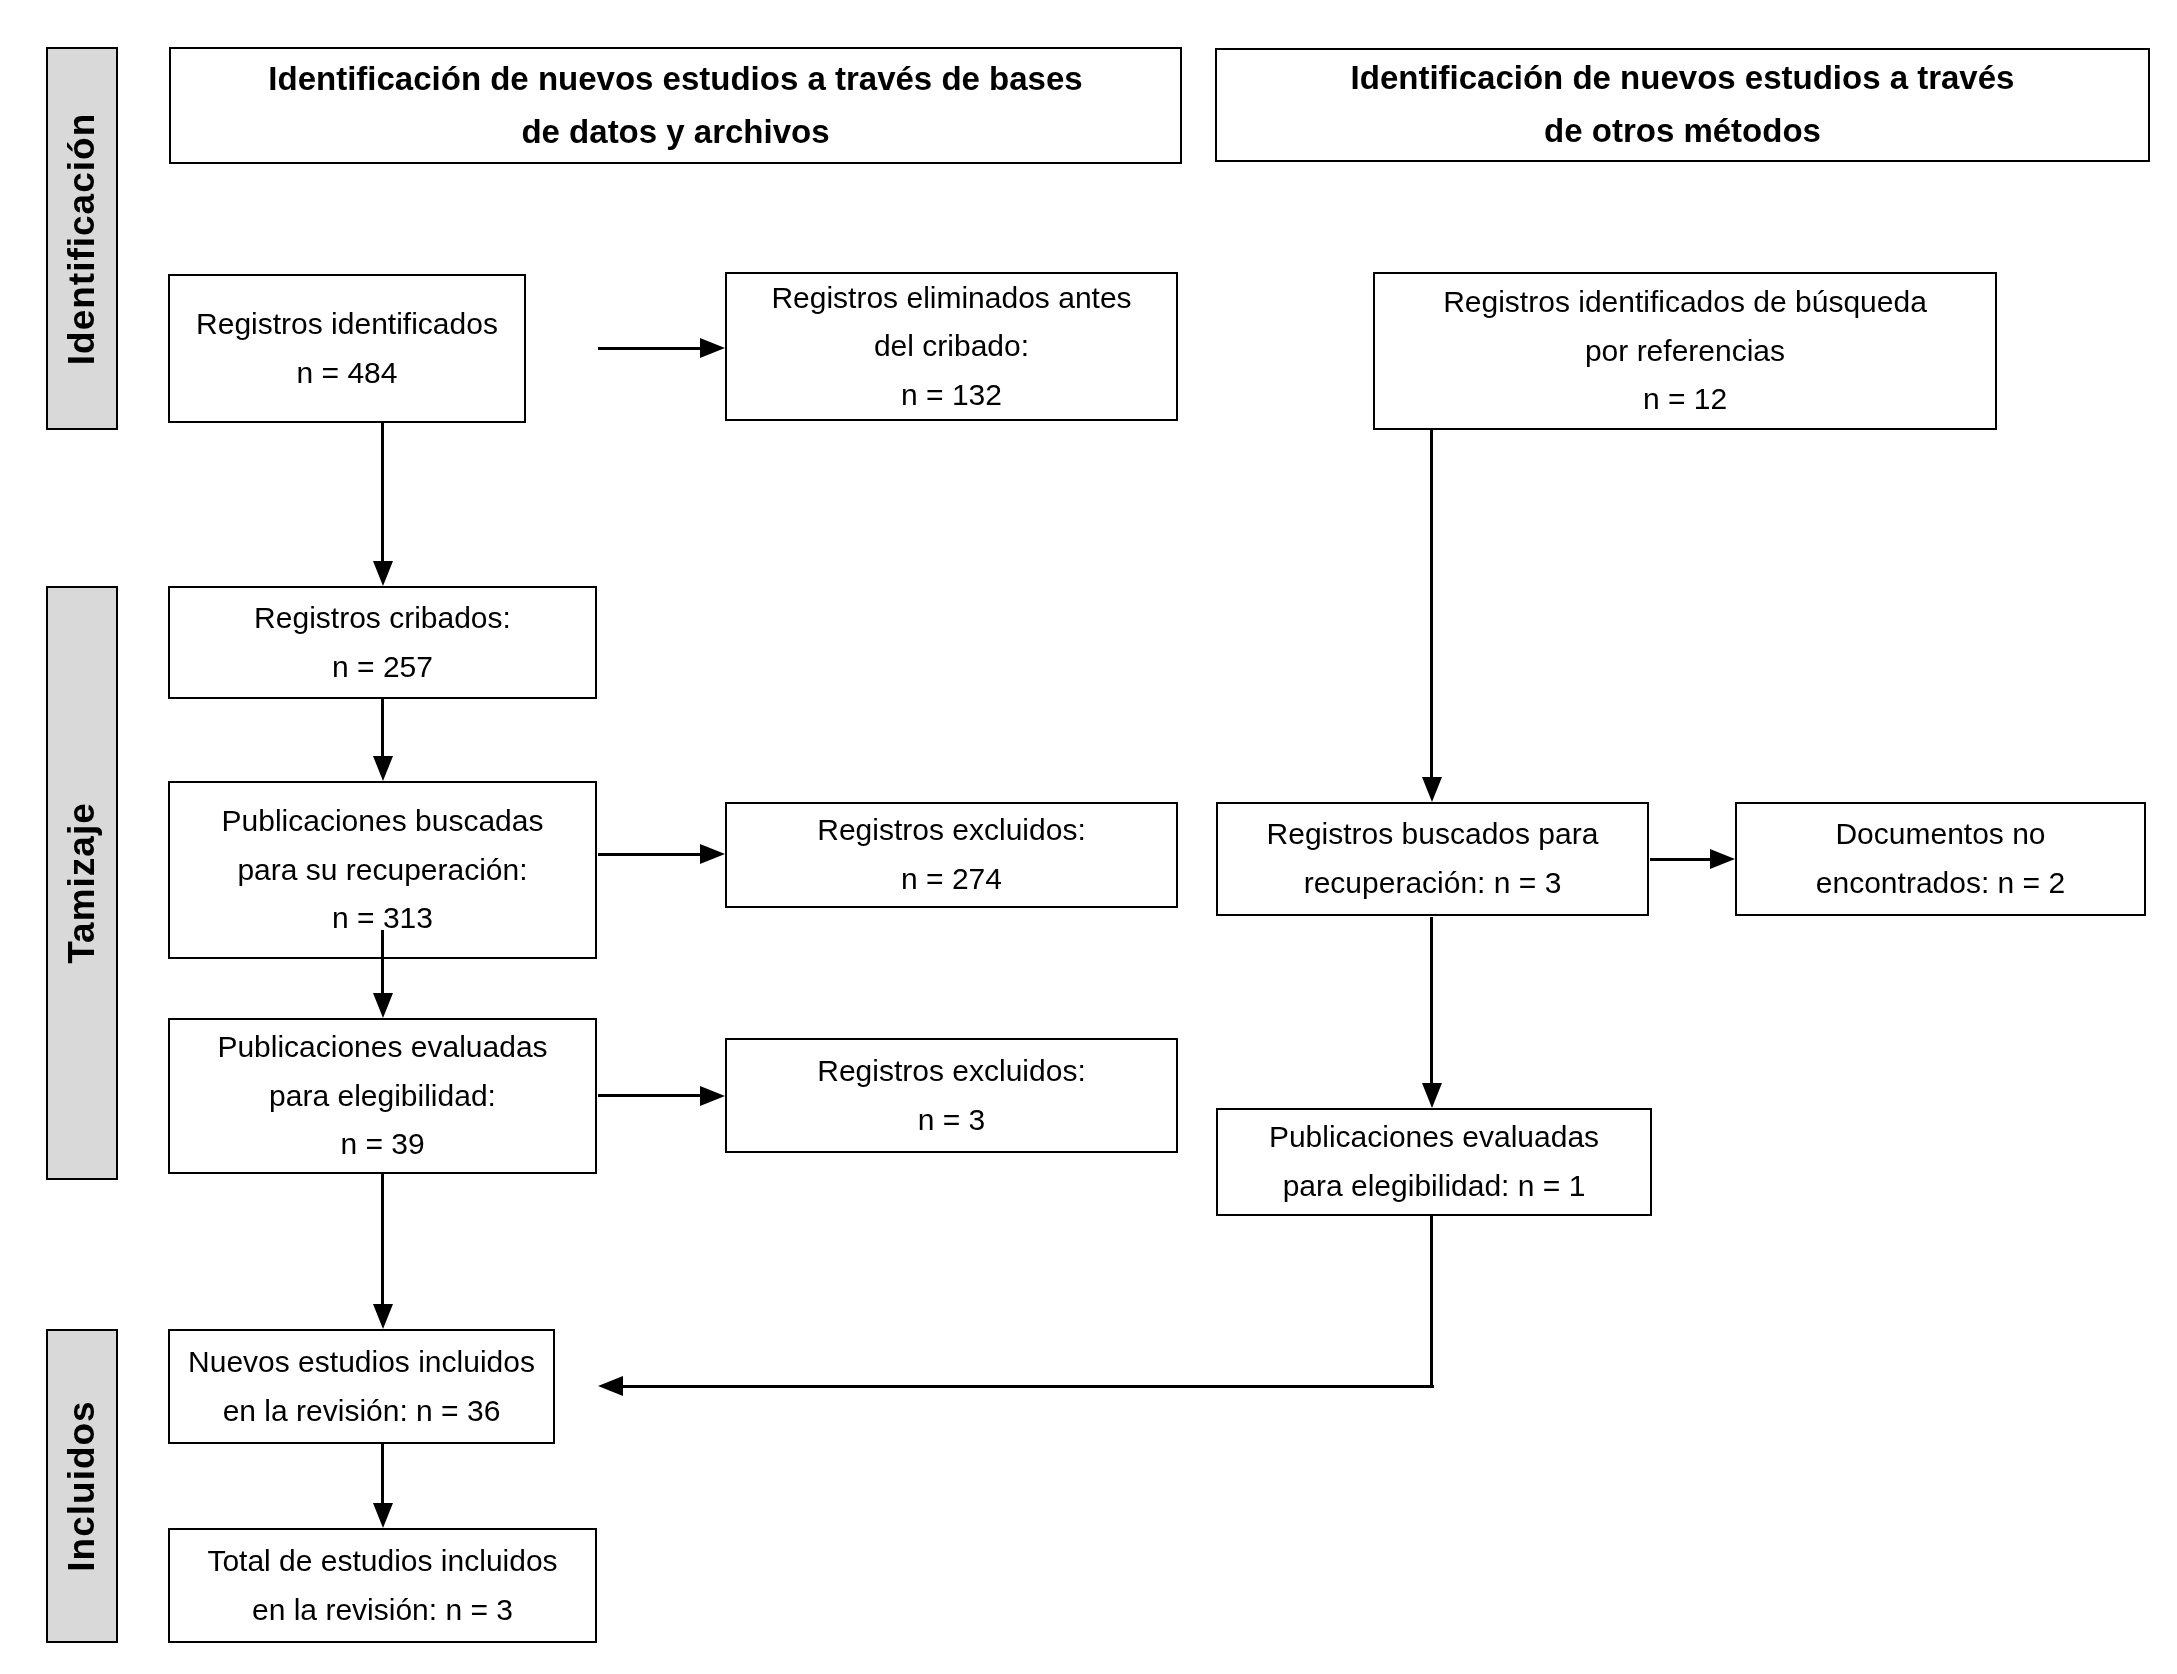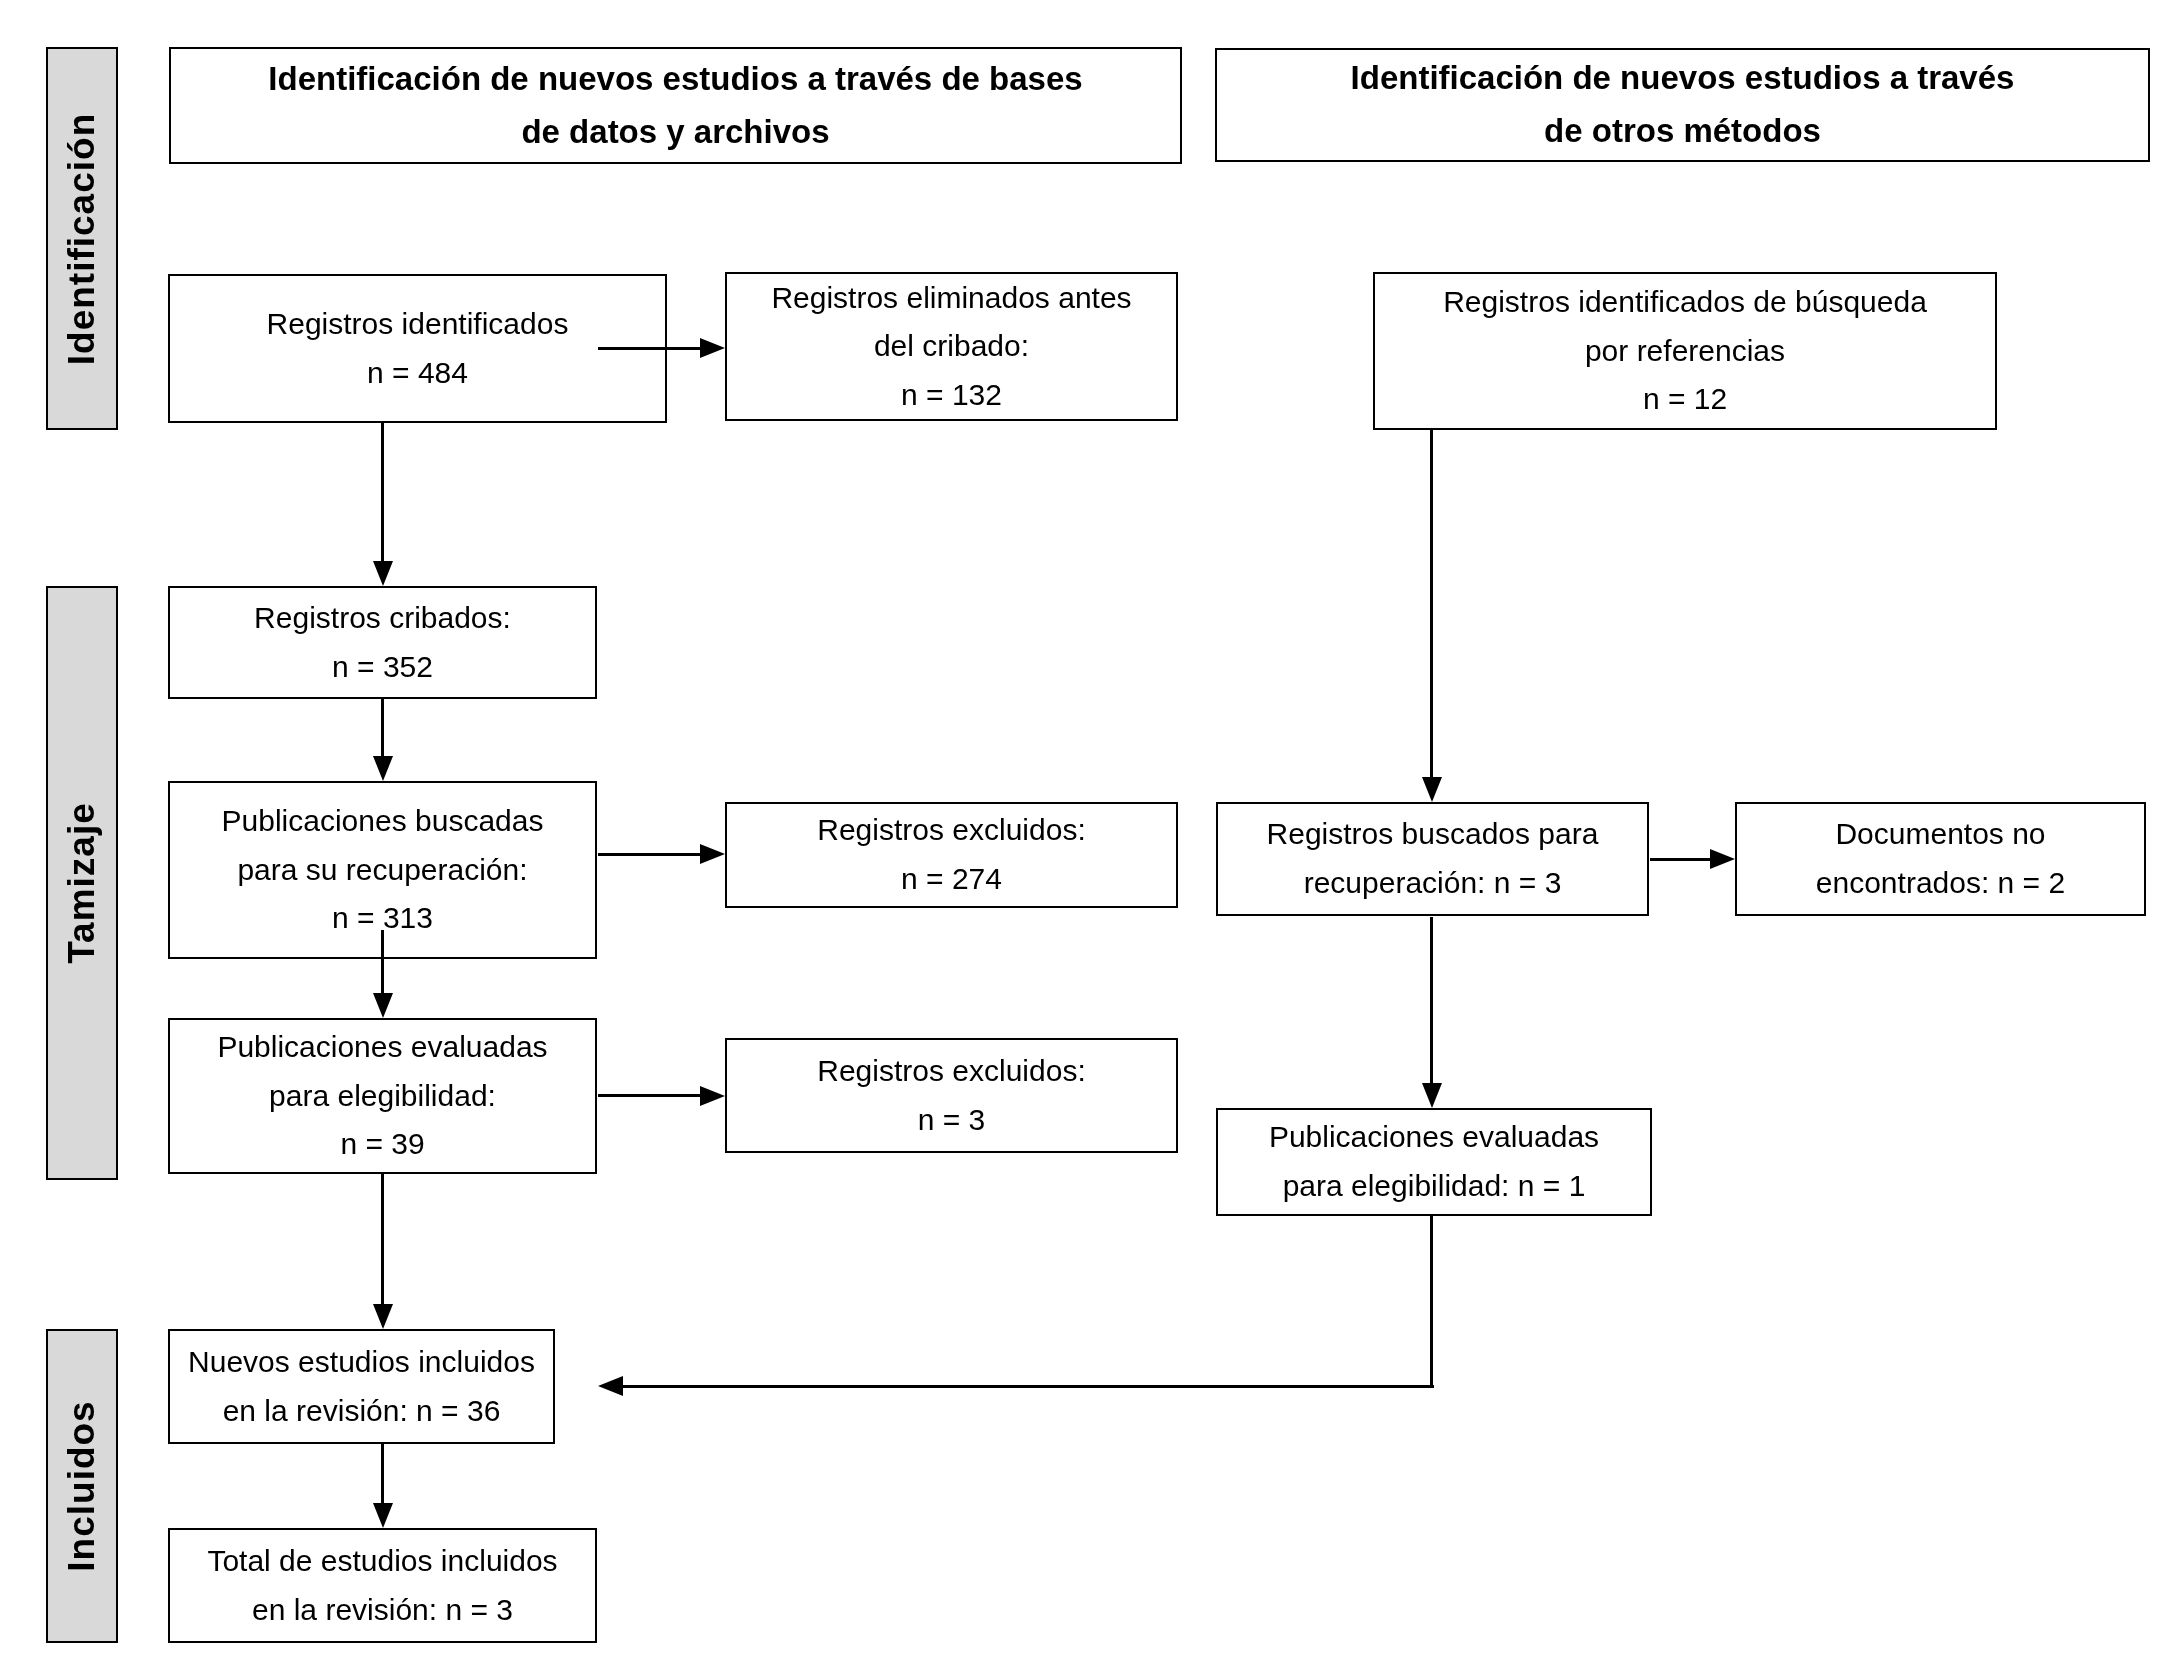--- a/index.html
+++ b/index.html
@@ -75,32 +75,32 @@
 
   <div class="box header" style="left:169px;top:47px;width:1013px;height:117px;justify-content:flex-end;">
     <div class="txt">Identificación de nuevos estudios a través de bases
 de datos y archivos</div>
   </div>
   <div class="box header" style="left:1215px;top:48px;width:935px;height:114px;">
     <div class="txt">Identificación de nuevos estudios a través
 de otros métodos</div>
   </div>
 
-  <div class="box" style="left:168px;top:274px;width:499px;height:149px;">
+  <div class="box" style="left:168px;top:274px;width:358px;height:149px;">
     <div class="txt">Registros identificados
 n = 484</div>
   </div>
   <div class="box" style="left:725px;top:272px;width:453px;height:149px;">
     <div class="txt">Registros eliminados antes
 del cribado:
 n = 132</div>
   </div>
   <div class="box" style="left:168px;top:586px;width:429px;height:113px;">
     <div class="txt">Registros cribados:
-n = 352</div>
+n = 257</div>
   </div>
   <div class="box" style="left:168px;top:781px;width:429px;height:178px;">
     <div class="txt">Publicaciones buscadas
 para su recuperación:
 n = 313</div>
   </div>
   <div class="box" style="left:725px;top:802px;width:453px;height:106px;">
     <div class="txt">Registros excluidos:
 n = 274</div>
   </div>

